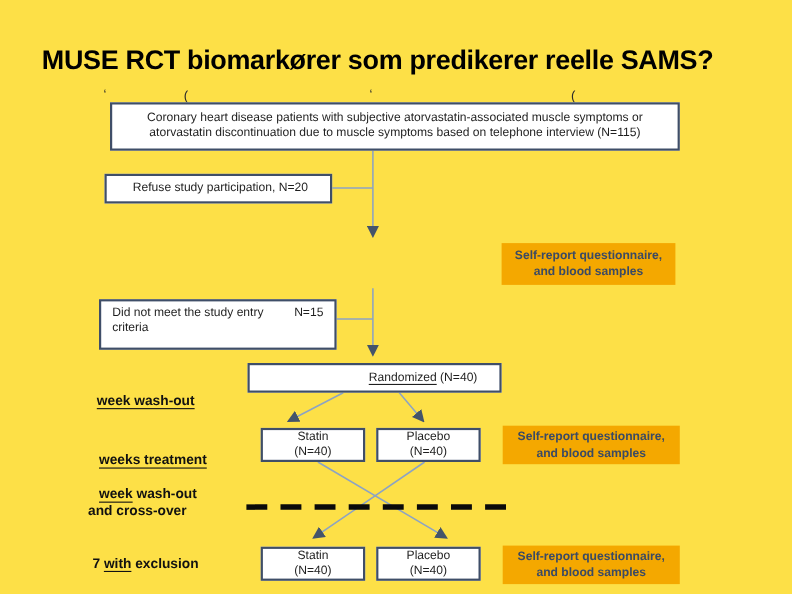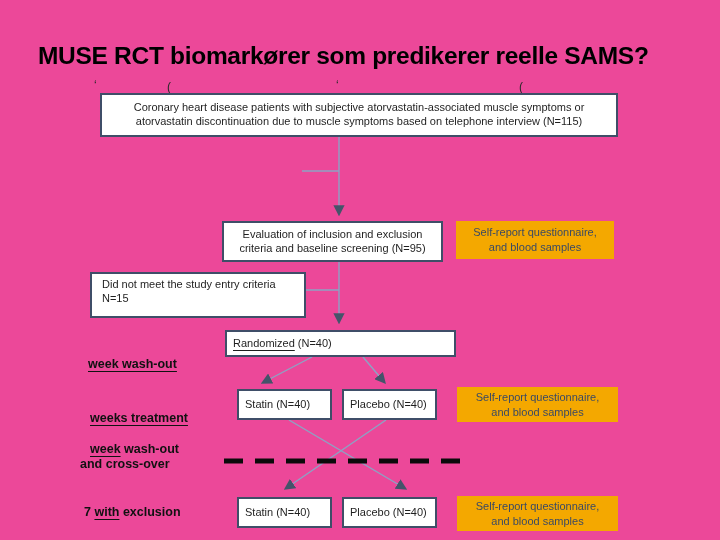--- a/index.html
+++ b/index.html
@@ -1,29 +1,29 @@
 <!DOCTYPE html>
 <html><head>
 <meta charset="utf-8">
 <style>
   html,body{margin:0;padding:0;}
   body{width:720px;height:540px;overflow:hidden;background:#ffffff;
        font-family:"Liberation Sans","DejaVu Sans",sans-serif;position:relative;}
-  .slide{position:absolute;inset:0;background:#ec4899;}
+  .slide{position:absolute;inset:0;background:#fde047;}
   .title{position:absolute;left:38px;top:42px;font-size:24.5px;font-weight:700;
          color:#000;letter-spacing:-0.3px;white-space:nowrap;}
   .box{position:absolute;border:2px solid #3F4E68;background:#fff;box-sizing:border-box;
-       display:flex;align-items:center;justify-content:flex-start;text-align:center;
-       font-size:11px;color:#1f1f1f;line-height:1.25;padding:2px 6px;}
+       display:flex;align-items:center;justify-content:flex-end;text-align:center;
+       font-size:11px;color:#1f1f1f;line-height:1.25;padding:2px 20px;}
   .box .txt{display:inline;}
   .box-left{align-items:flex-start;justify-content:flex-start;text-align:left;
-            flex-direction:column;padding:4px 10px;}
+            flex-direction:row;padding:4px 10px;}
   .gold{position:absolute;background:#F4A800;color:#3B4A63;box-sizing:border-box;
         display:flex;flex-direction:column;align-items:center;justify-content:center;
-        font-size:11px;font-weight:400;line-height:1.35;text-align:center;}
+        font-size:11px;font-weight:700;line-height:1.35;text-align:center;}
   .lbl{position:absolute;font-weight:700;font-size:12.5px;color:#111;white-space:nowrap;}
   .wavy-red{text-decoration-line:underline;text-decoration-style:wavy;
             text-decoration-color:#C00000;text-decoration-thickness:1px;text-underline-offset:3px;text-decoration:underline;}
   .wavy-blue{text-decoration-line:underline;text-decoration-style:wavy;
              text-decoration-color:#4472C4;text-decoration-thickness:1px;text-underline-offset:3px;text-decoration:underline;}
   .frag{position:absolute;font-size:12px;color:#2a2a2a;}
   svg.connectors{position:absolute;left:0;top:0;z-index:0;}
   .layer{position:absolute;inset:0;z-index:1;}
   .lbl3-line1{display:block;padding-left:10px;line-height:15px;}
   .lbl3-line2{display:block;line-height:15px;}
@@ -55,24 +55,24 @@
 
     <span class="frag" style="left:94px;top:79px;">ʻ</span>
     <span class="frag" style="left:167px;top:80px;">(</span>
     <span class="frag" style="left:336px;top:79px;">ʻ</span>
     <span class="frag" style="left:519px;top:80px;">(</span>
 
     <div class="box" style="left:100px;top:93px;width:518px;height:44px;">
       <span class="txt">Coronary heart disease patients with subjective atorvastatin-associated muscle symptoms or atorvastatin discontinuation due to muscle symptoms based on telephone interview (N=115)</span>
     </div>
 
+    <div class="box" style="left:95px;top:158px;width:207px;height:27px;">
+      <span class="txt">Refuse study participation, N=20</span>
+    </div>
 
-    <div class="box" style="left:222px;top:221px;width:221px;height:41px;">
-      <span class="txt">Evaluation of inclusion and exclusion criteria and baseline screening (N=95)</span>
-    </div>
 
     <div class="gold" style="left:456px;top:221px;width:158px;height:38px;">
       <span>Self-report questionnaire,</span>
       <span>and blood samples</span>
     </div>
 
     <div class="box box-left" style="left:90px;top:272px;width:216px;height:46px;">
       <span>Did not meet the study entry criteria</span>
       <span>N=15</span>
     </div>

